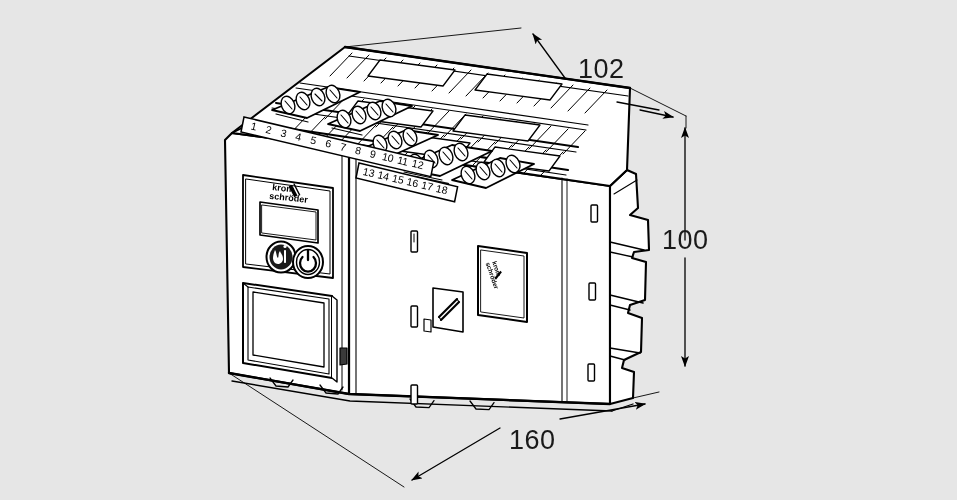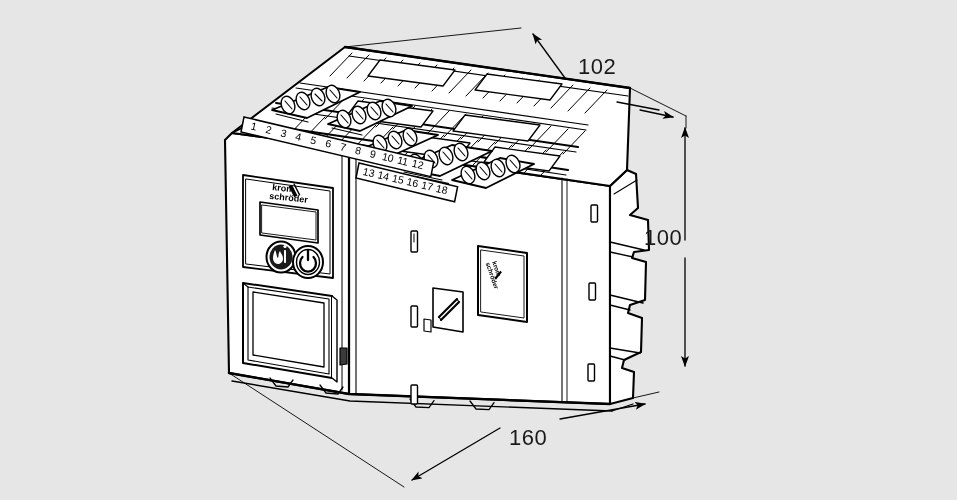--- a/index.html
+++ b/index.html
@@ -7,28 +7,28 @@
   body{
     width:957px;height:500px;overflow:hidden;
     background:#e6e6e6;
     font-family:"Liberation Sans", sans-serif;
   }
   #stage{position:relative;width:957px;height:500px;background:#e6e6e6;}
   #drawing{position:absolute;left:0;top:0;width:957px;height:500px;}
   .dimlabel{
     position:absolute;
     font-family:"Liberation Sans", sans-serif;
-    font-size:22px;
+    font-size:27px;
     color:#1a1a1a;
     letter-spacing:0.5px;
     white-space:nowrap;
     user-select:none;
   }
   #lbl102{left:578px;top:54px;}
-  #lbl100{left:644px;top:225px;}
+  #lbl100{left:662px;top:225px;}
   #lbl110{left:509px;top:425px;}
 </style>
 </head>
 <body>
 
 <div id="stage">
 
   <svg id="drawing" viewBox="0 0 957 500">
     <defs>
       <marker id="arrHead" markerWidth="12" markerHeight="12" refX="10" refY="4" orient="auto" markerUnits="userSpaceOnUse">

